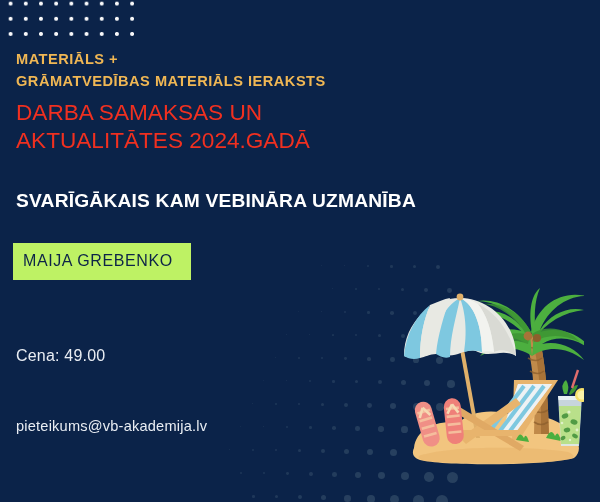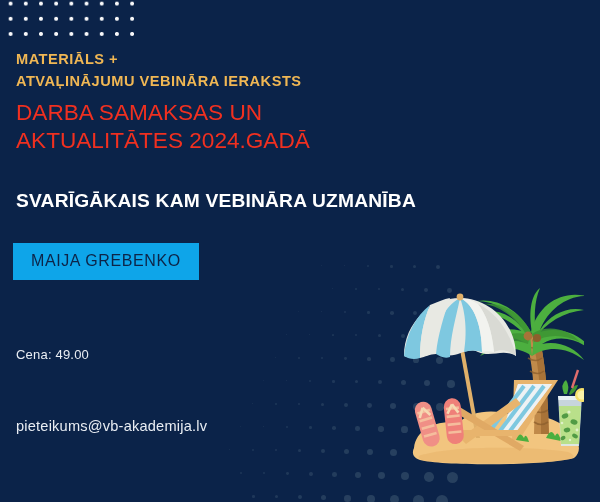--- a/index.html
+++ b/index.html
@@ -50,30 +50,30 @@
   .headline div{white-space:nowrap;}
 
   .subhead{
     position:absolute;left:16px;top:189px;width:500px;
     color:#ffffff;font-size:19.2px;font-weight:bold;
     letter-spacing:.2px;line-height:1.2;white-space:nowrap;
   }
 
   .badge{
     position:absolute;left:13px;top:243px;
-    background:#0ea5e9;color:#0d2448;
+    background:#bef264;color:#0d2448;
     font-size:16px;font-weight:500;letter-spacing:.6px;
-    padding:9px 18px 10px 18px;
+    padding:9px 18px 10px 10px;
     white-space:nowrap;
     text-align:center;
   }
 
   .price{
     position:absolute;left:16px;top:347px;
-    color:#e9edf3;font-size:13px;font-weight:400;letter-spacing:.2px;
+    color:#e9edf3;font-size:16px;font-weight:400;letter-spacing:.2px;
     white-space:nowrap;
   }
 
   .order{
     position:absolute;left:16px;top:415px;
     color:#e9edf3;font-size:14.6px;font-weight:400;letter-spacing:.2px;
     line-height:1.58;
   }
   .order div{white-space:nowrap;}
 
@@ -180,21 +180,21 @@
       <span style="left: 207px; top: 230px; width: 7.73px; height: 7.73px; opacity: 1;"></span>
       <span style="left: 230px; top: 230px; width: 9.07px; height: 9.07px; opacity: 1;"></span>
       <span style="left: 253px; top: 230px; width: 10.51px; height: 10.51px; opacity: 1;"></span>
       <span style="left: 276px; top: 230px; width: 12.06px; height: 12.06px; opacity: 1;"></span>
     </div>
 
   <div class="content">
 
     <div class="eyebrow">
       <div>MATERIĀLS +</div>
-      <div>ATVAĻINĀJUMU VEBINĀRA IERAKSTS</div>
+      <div>GRĀMATVEDĪBAS MATERIĀLS IERAKSTS</div>
     </div>
 
     <div class="headline">
       <div>DARBA SAMAKSAS UN</div>
       <div>AKTUALITĀTES 2024.GADĀ</div>
     </div>
 
     <div class="subhead">SVARĪGĀKAIS KAM VEBINĀRA UZMANĪBA</div>
 
     <div class="badge">MAIJA GREBENKO</div>

